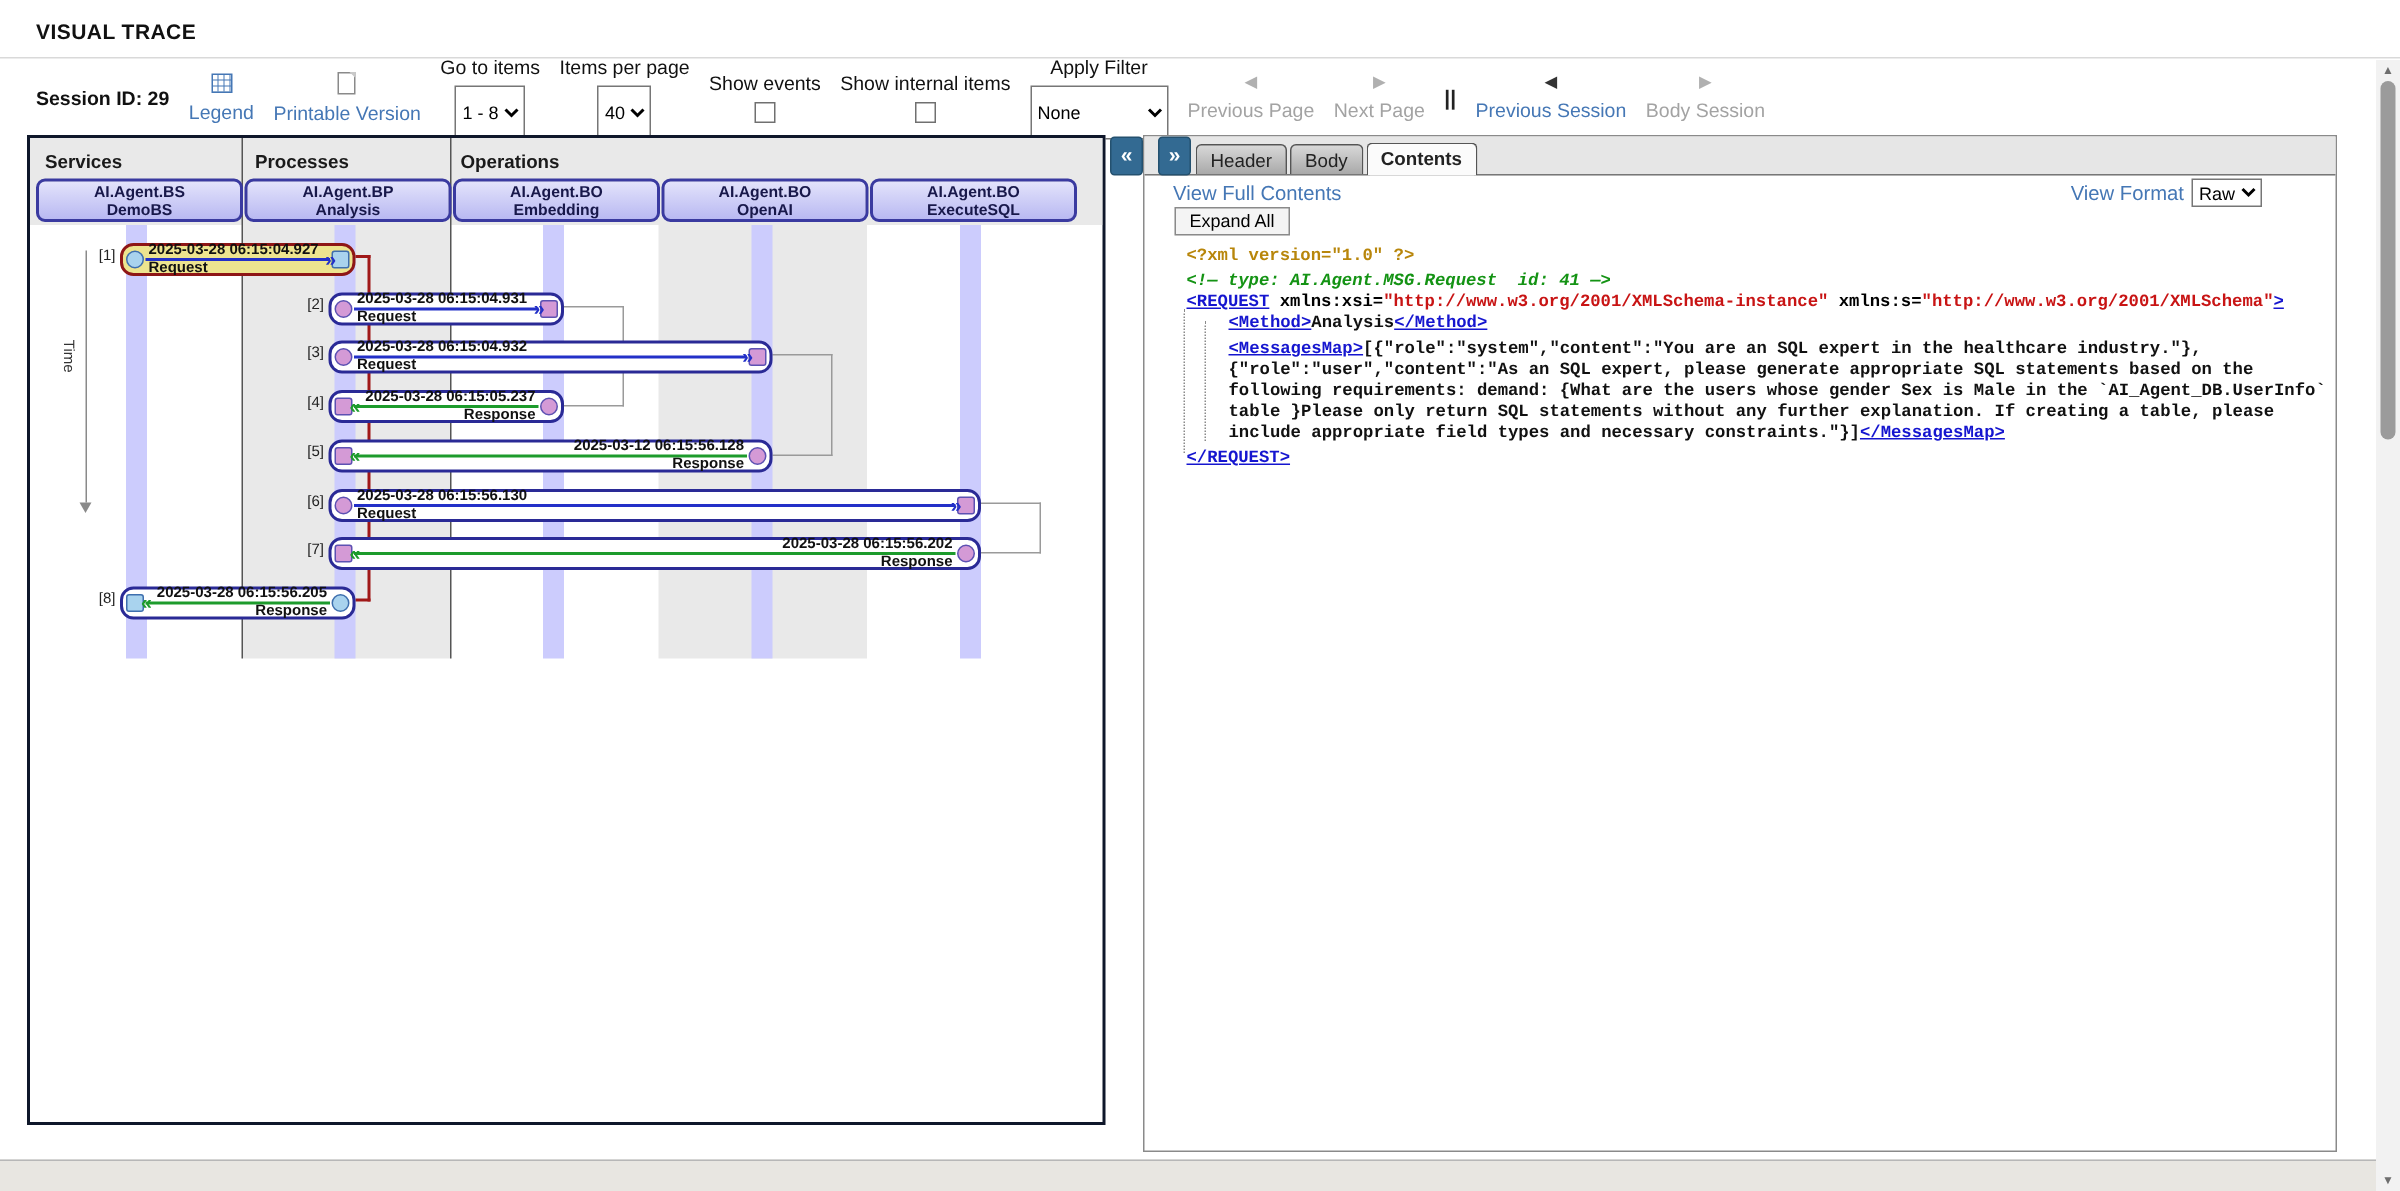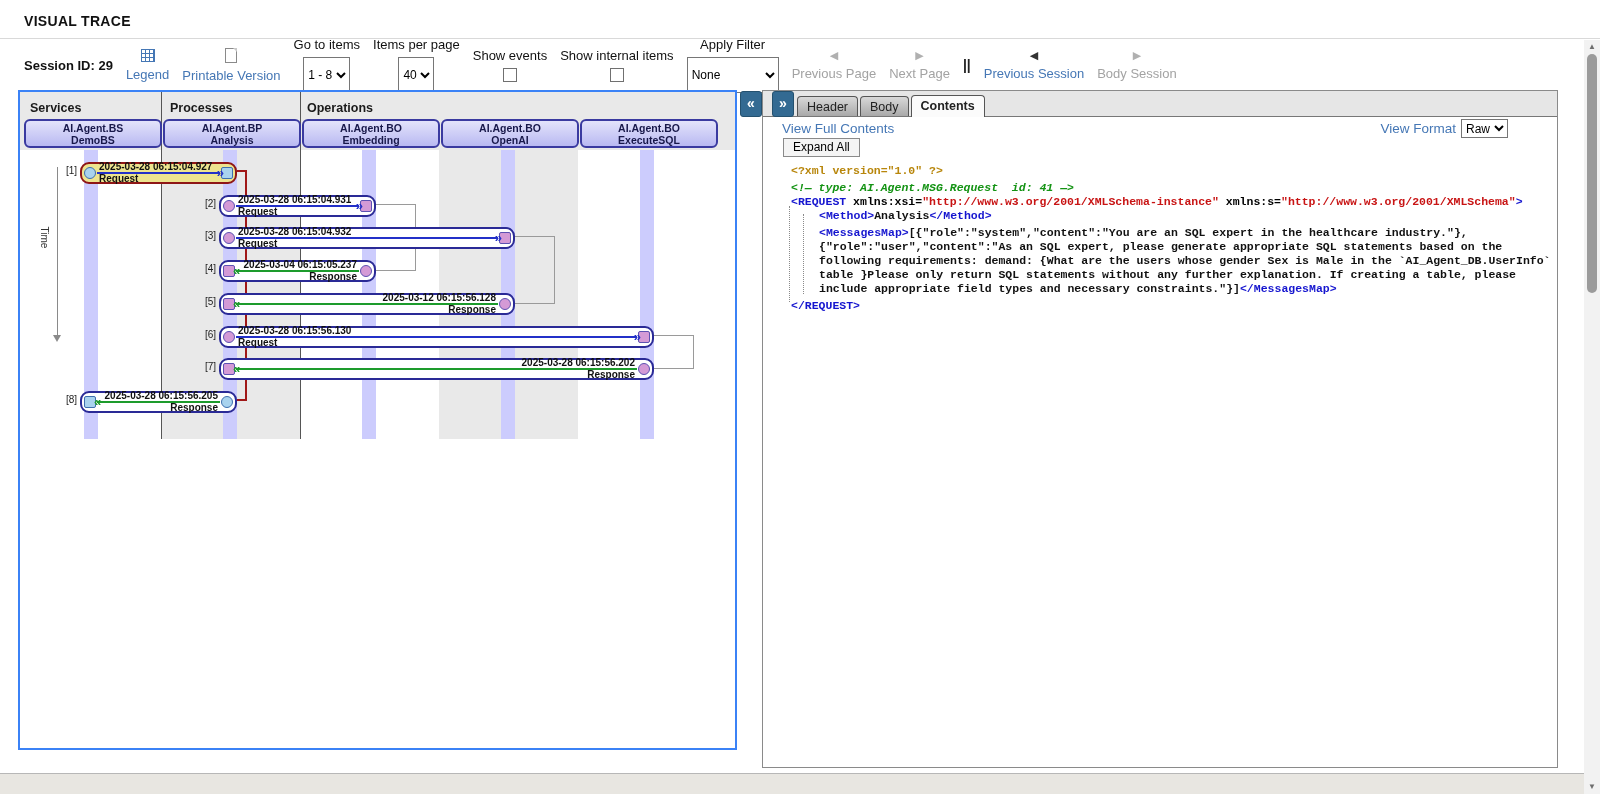--- a/index.html
+++ b/index.html
@@ -21,21 +21,21 @@
   select{font-size:12px;height:36px;border:1px solid #767676;background:#fff;font-family:"Liberation Sans",sans-serif;}
   .cb{display:inline-block;width:12px;height:12px;border:1px solid #707070;background:#fff;}
   .sep-pipes{font-weight:bold;font-size:14px;color:#222;}
   .legend-icon{display:inline-block;width:12px;height:11px;border:1px solid #4577b5;
     background-image:linear-gradient(#4577b5 1px,transparent 1px),linear-gradient(90deg,#4577b5 1px,transparent 1px);
     background-size:4px 4px;background-position:-1px -1px;}
   .page-icon{position:relative;display:inline-block;width:10px;height:13px;border:1px solid #8a8a8a;background:#fff;}
   .page-icon::after{content:"";position:absolute;right:-1px;top:-1px;width:0;height:0;border-left:4px solid transparent;border-top:4px solid #c9c9c9;}
 
   
-  .diagram{position:absolute;left:18px;top:90px;width:715px;height:656px;border:2px solid #3b82f6;background:#fff;overflow:hidden;}
+  .diagram{position:absolute;left:18px;top:90px;width:715px;height:656px;border:2px solid #0f172a;background:#fff;overflow:hidden;}
   .dg-header{position:absolute;left:0;top:0;width:100%;height:58px;background:#e9e9e9;}
   .stripe{position:absolute;top:58px;height:289px;}
   .stripe.gray{background:#e9e9e9;}
   .dg-sep{position:absolute;top:0;width:1px;height:347px;background:#555;}
   .lifeline{position:absolute;top:58px;width:14px;height:289px;background:#ccccfd;}
   .group-label{position:absolute;top:9px;font-size:12.5px;font-weight:bold;color:#1a1a1a;}
   .lane-box{position:absolute;top:27px;width:134px;height:24px;border:2px solid #3a3aa0;border-radius:6px;
     background:linear-gradient(#e3e3fb,#b9b9f2);text-align:center;font-size:10.5px;font-weight:bold;line-height:12px;color:#18184a;padding-top:1px;}
   .time-line{position:absolute;left:37px;top:75px;width:1px;height:168px;background:#8a8a8a;}
   .time-head{position:absolute;left:33px;top:243px;width:0;height:0;border-left:4px solid transparent;border-right:4px solid transparent;border-top:7px solid #8a8a8a;}
@@ -76,21 +76,21 @@
   .vf-wrap{position:absolute;right:49px;top:28px;display:flex;align-items:center;gap:5px;font-size:13.5px;}
   .vf-wrap select{height:19px;font-size:12px;}
   .expand-btn{position:absolute;left:20px;top:47px;font-size:12px;padding:1px 9px 2px;border:1px solid #8a8a8a;background:#f4f4f4;cursor:pointer;font-family:"Liberation Sans",sans-serif;}
 
   .xml{position:absolute;left:24px;top:73px;font-family:"Liberation Mono",monospace;font-size:11.5px;font-weight:bold;line-height:14px;white-space:pre;color:#111;}
   .xml-line{padding-left:4px;}
   .xml-line.ind1{padding-left:32px;}
   .xml-line.gap{margin-top:3px;}
   .x-decl{color:#b8860b;}
   .x-comment{color:#149314;font-style:italic;}
-  .x-el{color:#1515cf;}
+  .x-el{color:#1515cf;text-decoration:underline;}
   .x-attr{color:#000;}
   .x-val{color:#c81414;}
   .x-txt{color:#111;}
   .guide{position:absolute;width:0;border-left:1px dotted #8a8a8a;}
 
   
   .vscroll{position:absolute;right:0;top:40px;width:16px;height:754px;background:#f2f2f2;}
   .vs-arrow{position:absolute;left:0;width:16px;height:14px;text-align:center;font-size:8px;color:#6e6e6e;line-height:14px;cursor:pointer;}
   .vs-thumb{position:absolute;left:3px;top:14px;width:10px;height:239px;background:#9b9b9b;border-radius:5px;cursor:pointer;}
   .bottom-bar{position:absolute;left:0;top:773px;width:1584px;height:21px;background:#e8e6e1;border-top:1px solid #b7b7b7;}
@@ -224,21 +224,21 @@
         <div class="chev req">»</div>
         <div class="ts left">2025-03-28 06:15:04.932</div>
         <div class="lbl left">Request</div>
       </div>
       <div class="row-idx" style="left: 168px; top: 171.1px;">[4]</div>
       <div class="row-box" style="left: 199px; top: 168.1px; width: 153px;">
         <div class="ep square operation" style="left: 2px;"></div>
         <div class="ep circle operation" style="right: 2px;"></div>
         <div class="arrow-line resp"></div>
         <div class="chev resp">«</div>
-        <div class="ts right">2025-03-04 06:15:05.237</div>
+        <div class="ts right">2025-03-28 06:15:05.237</div>
         <div class="lbl right">Response</div>
       </div>
       <div class="row-idx" style="left: 168px; top: 203.8px;">[5]</div>
       <div class="row-box" style="left: 199px; top: 200.8px; width: 292px;">
         <div class="ep square operation" style="left: 2px;"></div>
         <div class="ep circle operation" style="right: 2px;"></div>
         <div class="arrow-line resp"></div>
         <div class="chev resp">«</div>
         <div class="ts right">2025-03-12 06:15:56.128</div>
         <div class="lbl right">Response</div>

